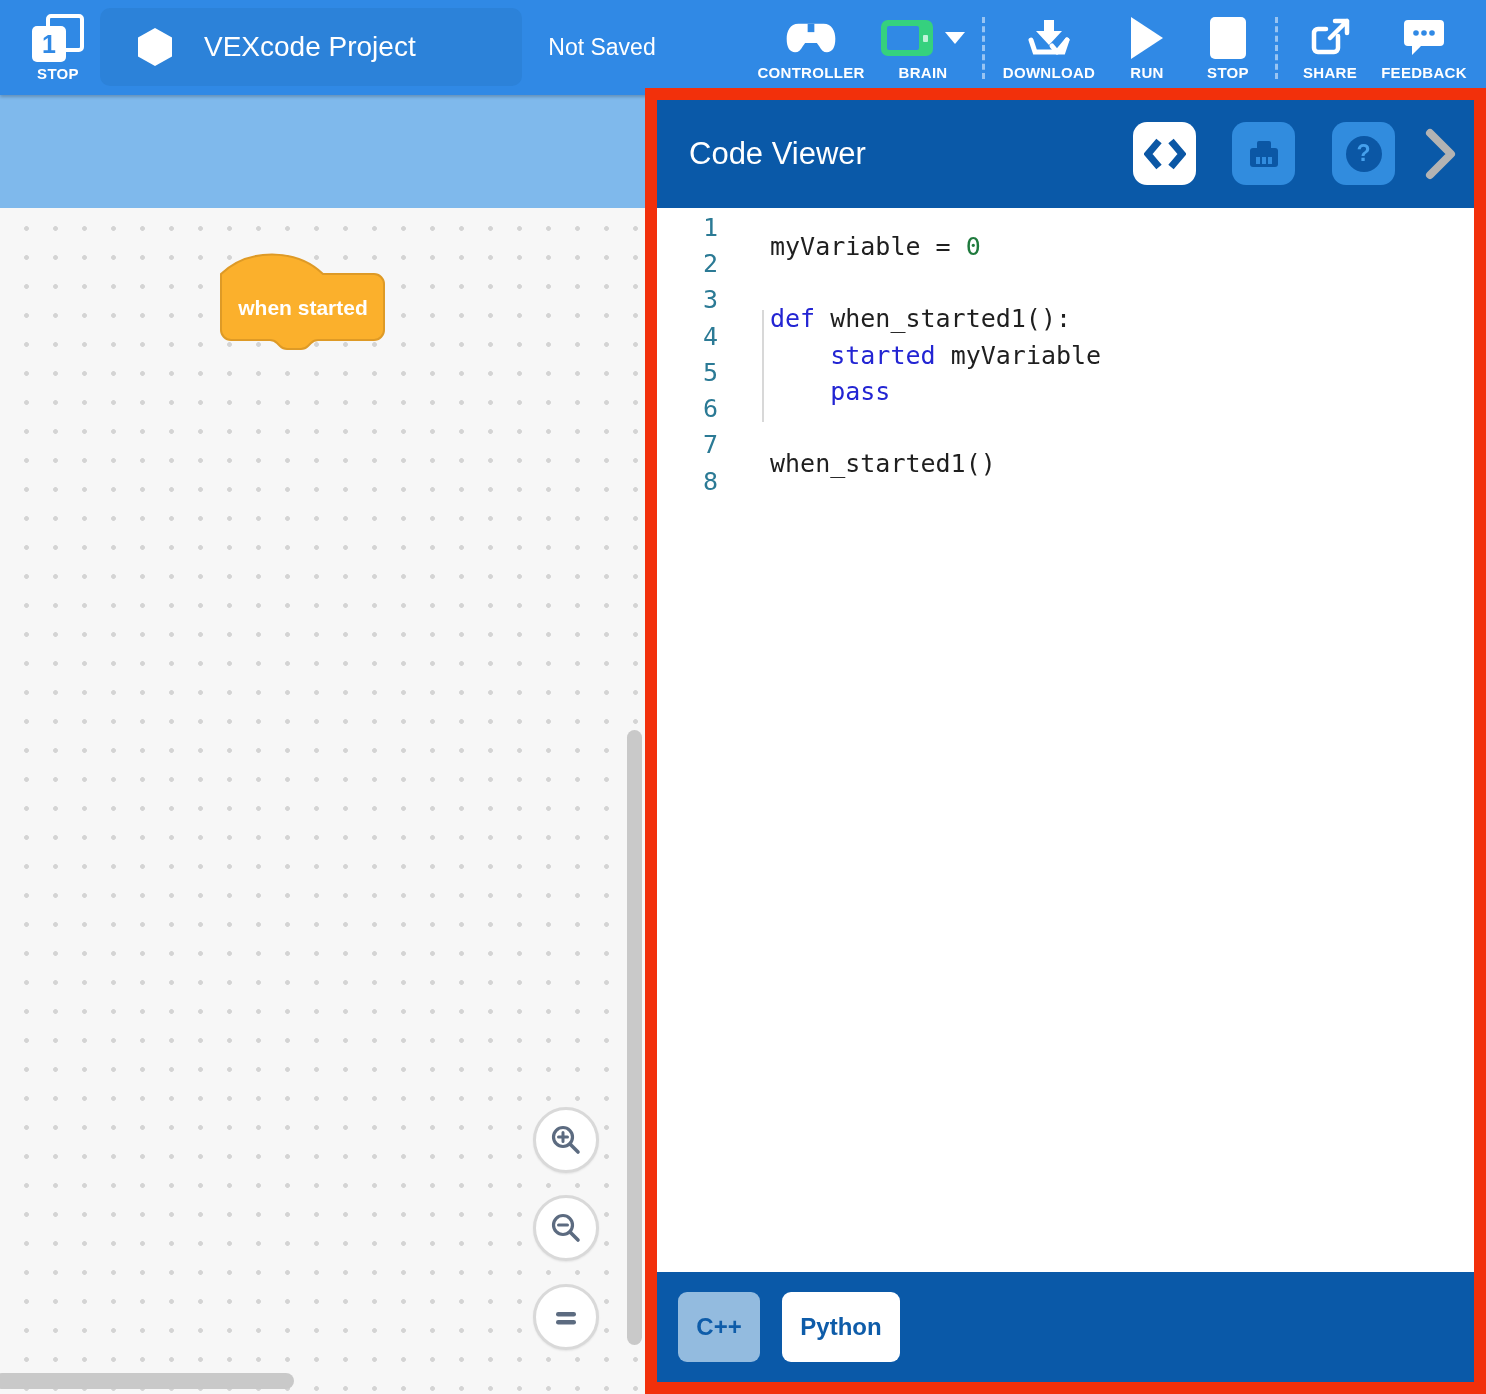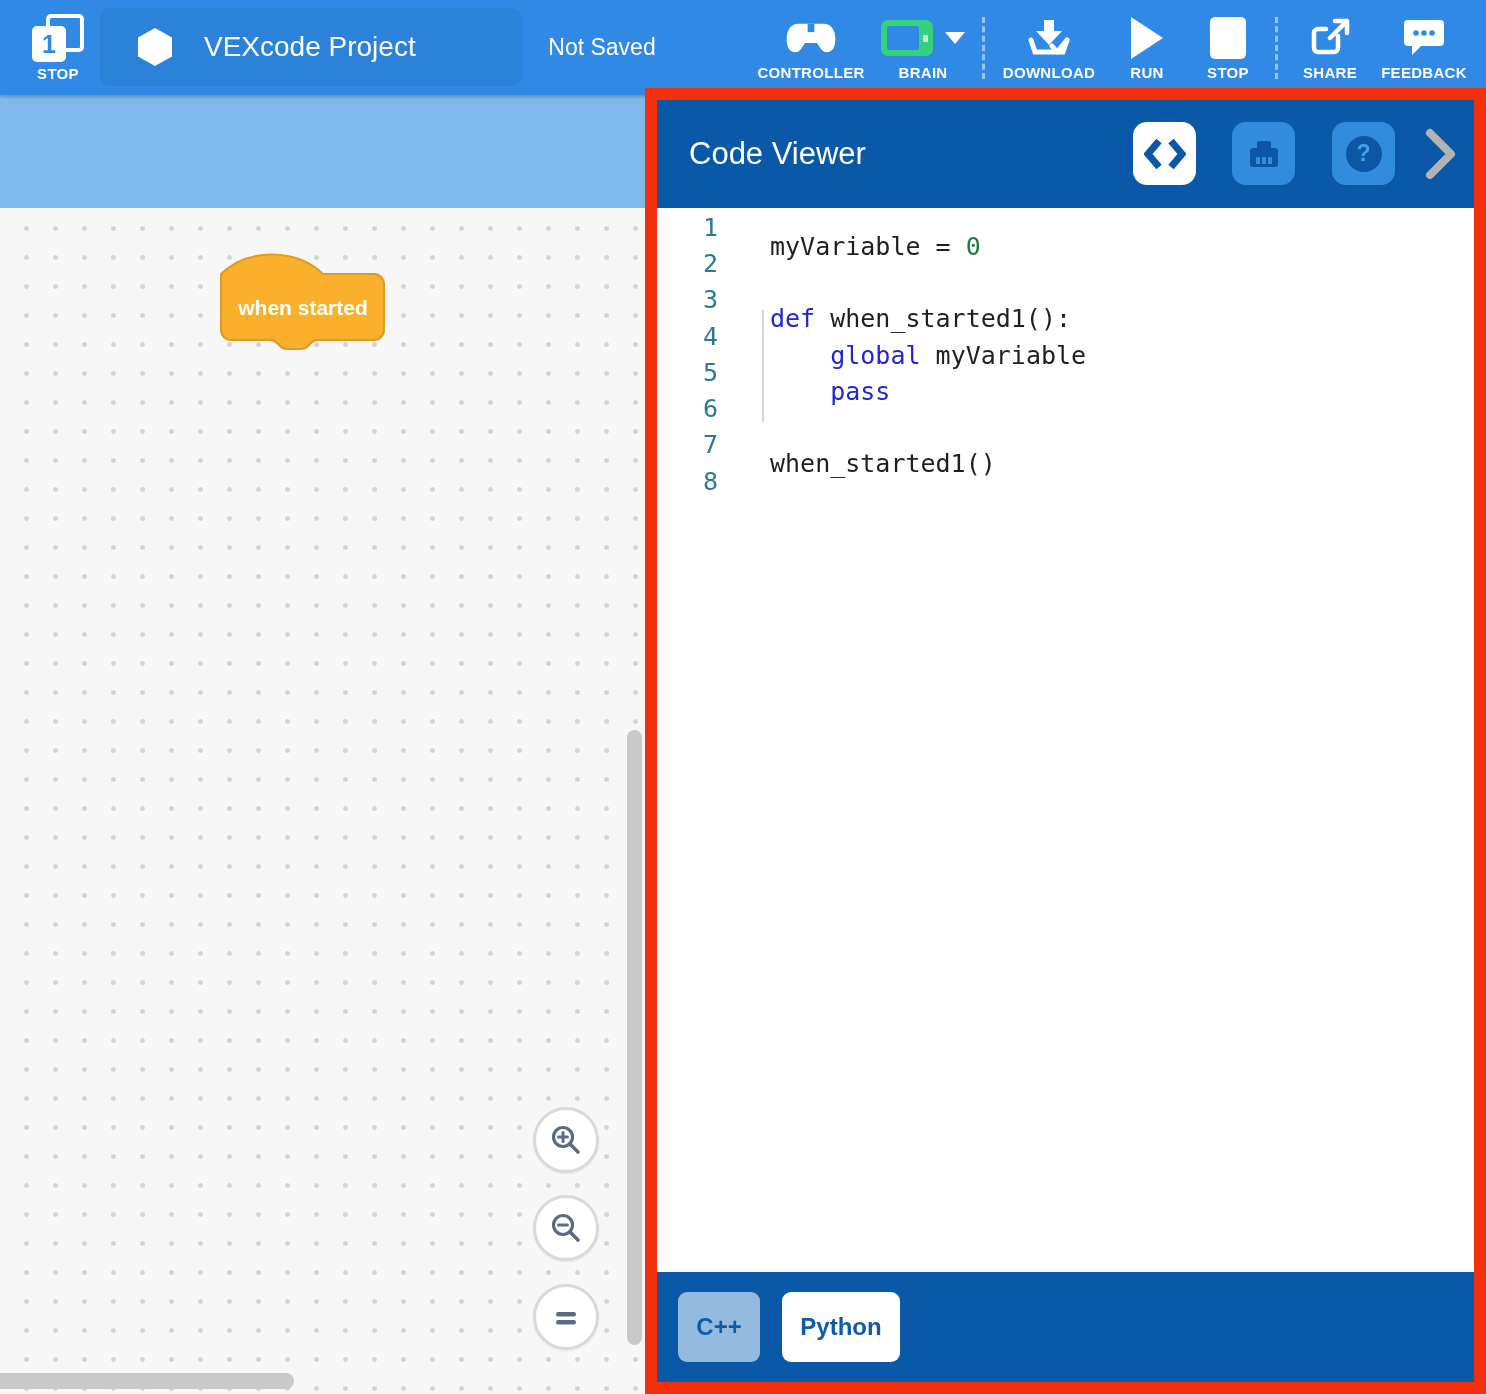--- a/index.html
+++ b/index.html
@@ -267,21 +267,21 @@
           <div class="code-row">
             <span class="ln">2</span>
             <span class="ct"></span>
           </div>
           <div class="code-row">
             <span class="ln">3</span>
             <span class="ct"><span class="tok-kw">def</span><span class="tok-plain"> when_started1():</span></span>
           </div>
           <div class="code-row">
             <span class="ln">4</span>
-            <span class="ct"><span class="tok-plain">    </span><span class="tok-kw">global</span><span class="tok-plain"> myVariable</span></span>
+            <span class="ct"><span class="tok-plain">    </span><span class="tok-kw">started</span><span class="tok-plain"> myVariable</span></span>
           </div>
           <div class="code-row">
             <span class="ln">5</span>
             <span class="ct"><span class="tok-plain">    </span><span class="tok-kw">pass</span></span>
           </div>
           <div class="code-row">
             <span class="ln">6</span>
             <span class="ct"></span>
           </div>
           <div class="code-row">

